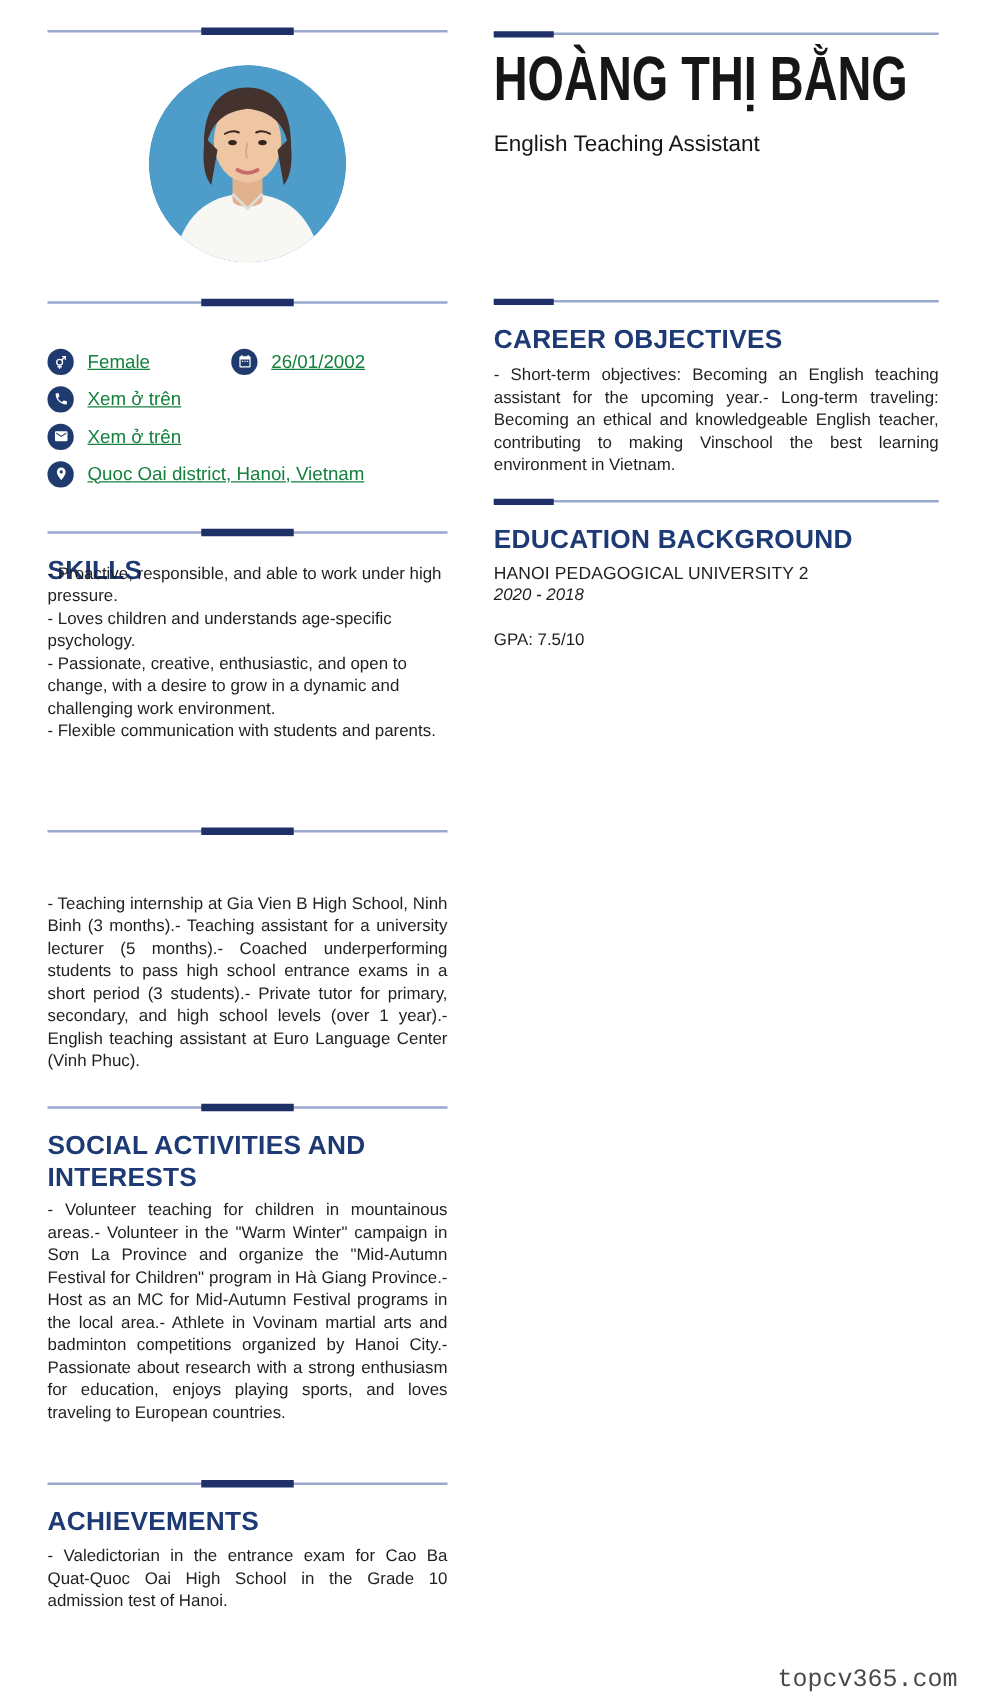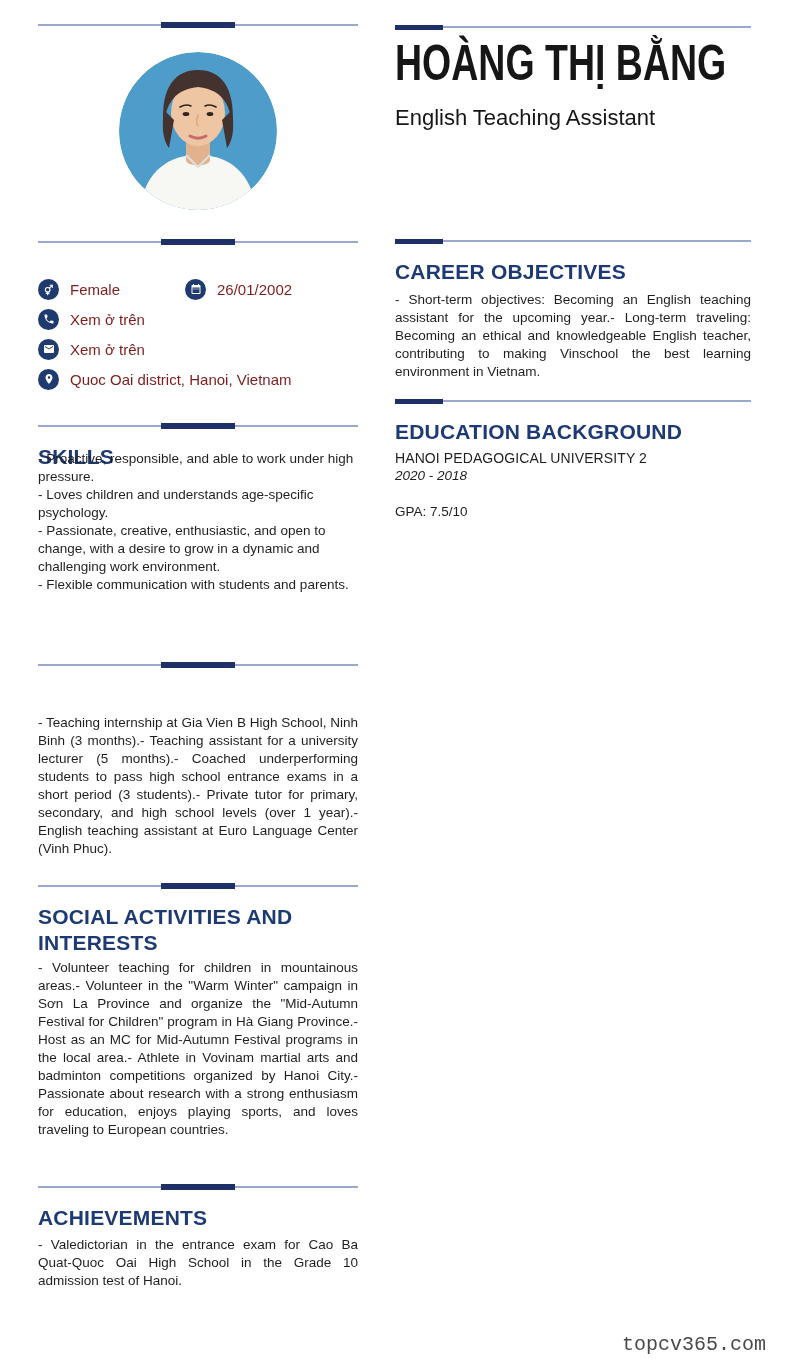--- a/index.html
+++ b/index.html
@@ -45,41 +45,41 @@
     position: absolute; left: 0; height: 30px;
     display: flex; align-items: center;
   }
   .icon-circle {
     width: 21px; height: 21px; border-radius: 50%;
     background: #1f3a6e; flex: 0 0 21px;
     display: flex; align-items: center; justify-content: center;
   }
   .icon-circle svg { display: block; }
   .contact-label {
-    margin-left: 11px; font-size: 15px; color: #7f1d1d; white-space: nowrap;
+    margin-left: 11px; font-size: 15px; color: #15803d; white-space: nowrap; text-decoration: underline;
   }
 
   
   .section-heading {
     font-size: 21px; font-weight: bold; color: #1e3a74;
     line-height: 26px; letter-spacing: 0.2px;
   }
   .body-text {
     font-size: 13.5px; line-height: 18px; color: #1f1f1f;
   }
   .justify { text-align: justify; }
   .prelines { white-space: pre-line; }
 
   
   .cv-name {
     font-size: 50px; font-weight: bold; color: #161616;
     line-height: 54px; white-space: nowrap;
     display: inline-block; transform: scaleX(0.75); transform-origin: left center;
   }
-  .cv-title { font-size: 22px; color: #161616; }
+  .cv-title { font-size: 18px; color: #161616; }
 
   
   .edu-line { font-size: 13.5px; line-height: 18px; color: #1f1f1f; }
   .edu-school { font-weight: normal; font-size: 14px; letter-spacing: 0.1px; }
   .edu-years { font-style: italic; }
 
   
   .watermark {
     position: absolute; right: 24px; bottom: 8px;
     font-family: "Liberation Mono", "DejaVu Sans Mono", monospace;

